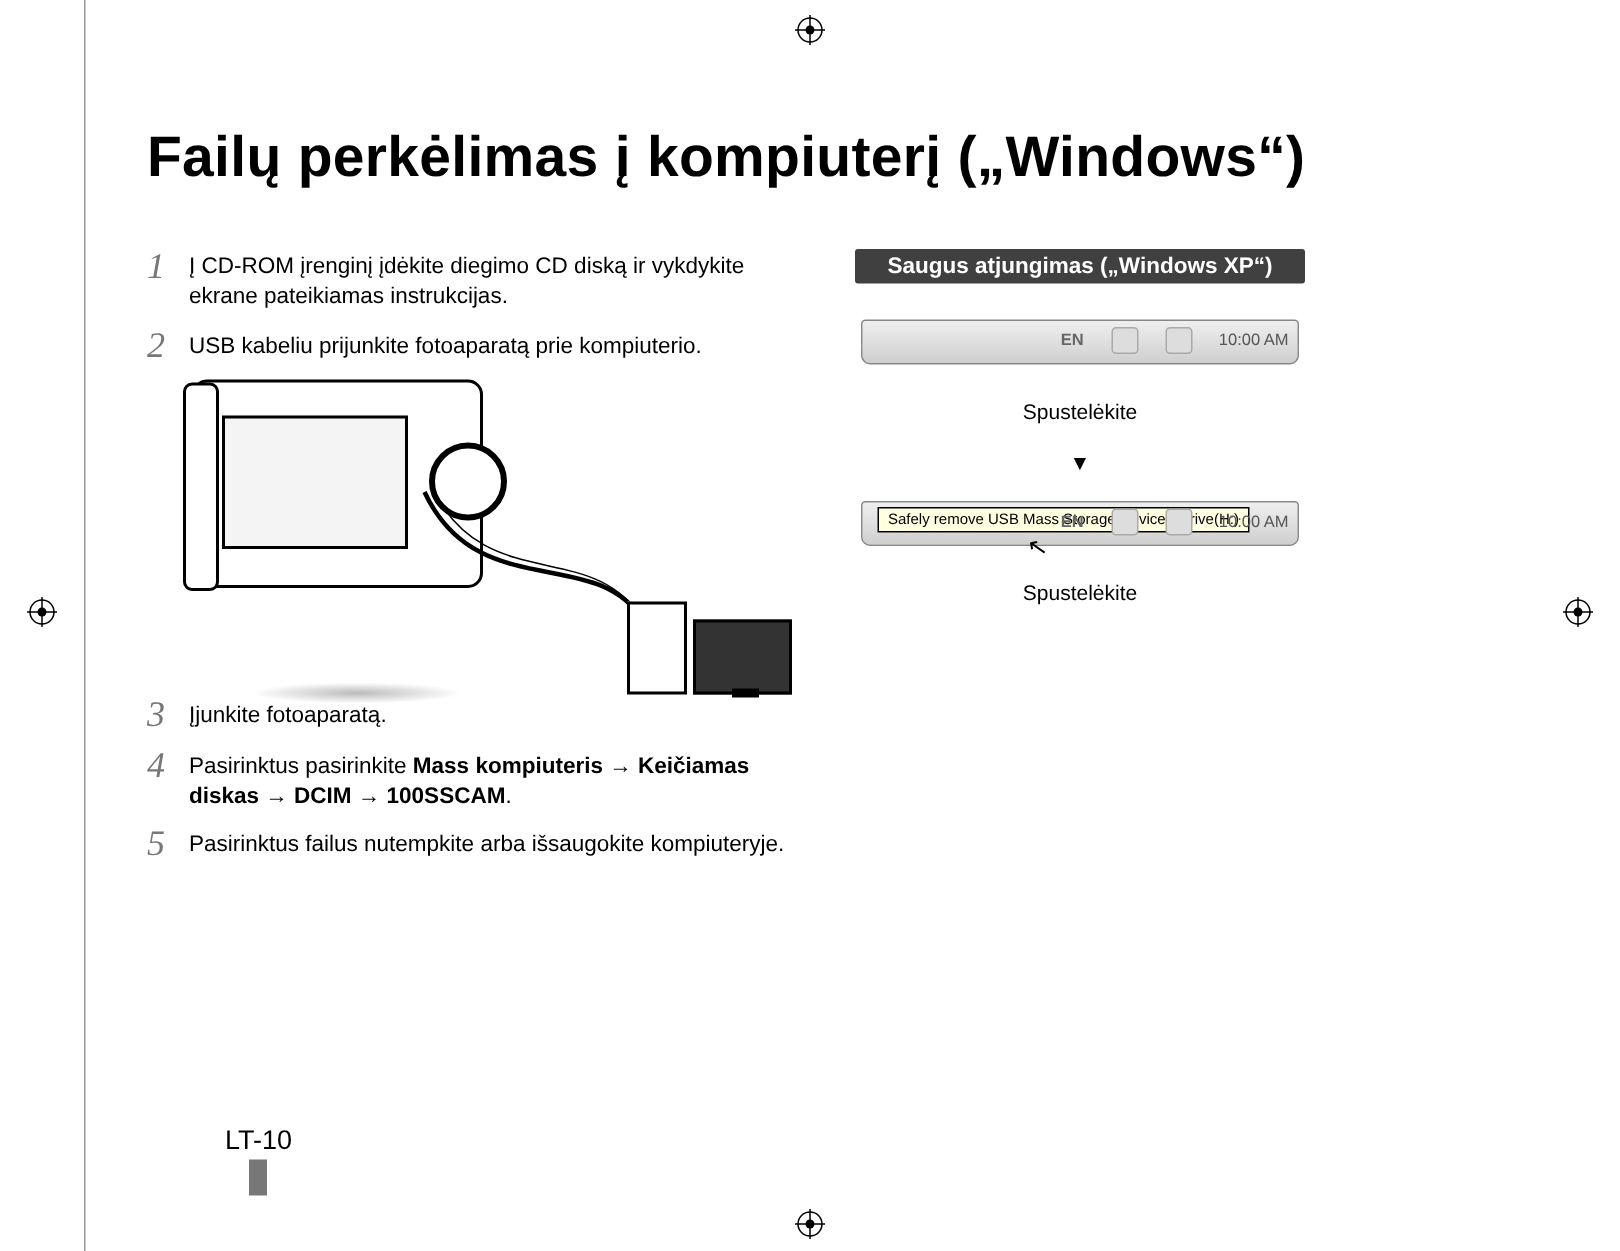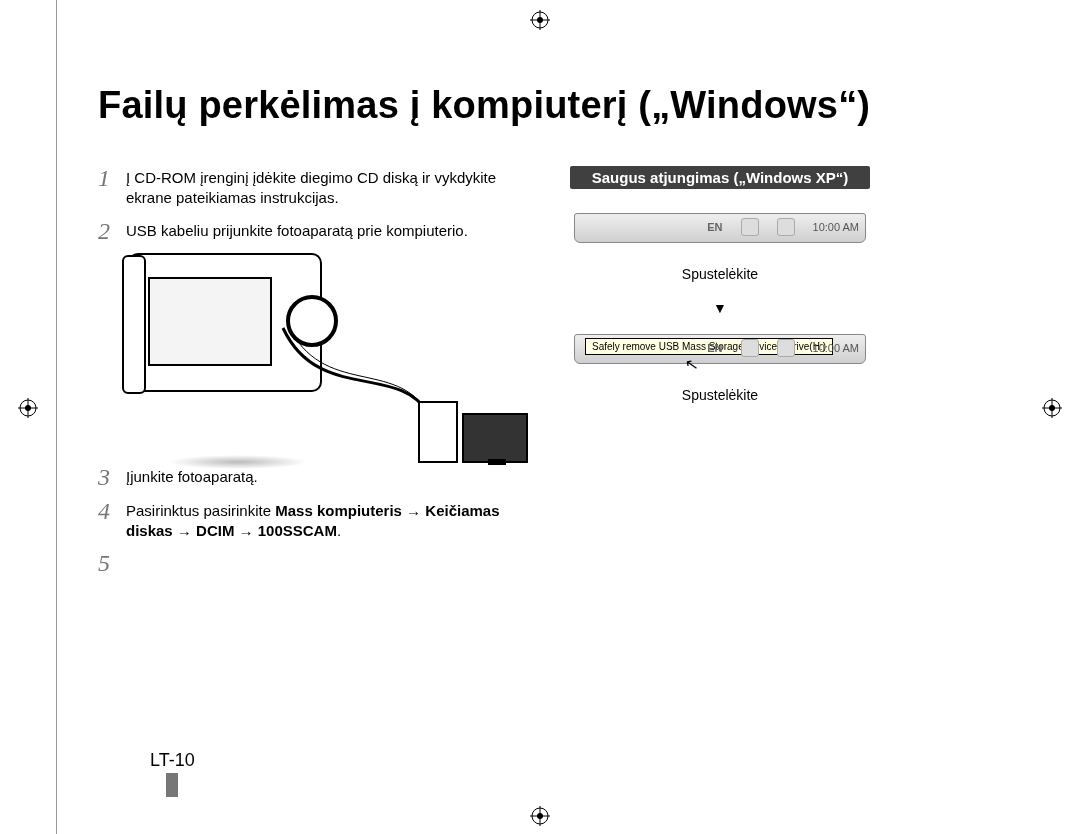--- a/index.html
+++ b/index.html
@@ -122,20 +122,21 @@
       <div class="txt">Įjunkite fotoaparatą.</div>
     </div>
     <div class="step">
       <div class="num">4</div>
       <div class="txt">
         <span>Pasirinktus pasirinkite </span><b>Mass kompiuteris</b><span> → </span><b>Keičiamas diskas</b><span> → </span><b>DCIM</b><span> → </span><b>100SSCAM</b><span>.</span>
       </div>
     </div>
     <div class="step">
       <div class="num">5</div>
+      <div class="txt">Pasirinktus failus nutempkite arba išsaugokite kompiuteryje.</div>
     </div>
   </div>
 
   <div class="rightcol">
     <div class="greybar">Saugus atjungimas („Windows XP“)</div>
 
     <div class="tray">
       <div class="trayicons">
         <span class="en">EN</span>
         <span class="ico"></span>

